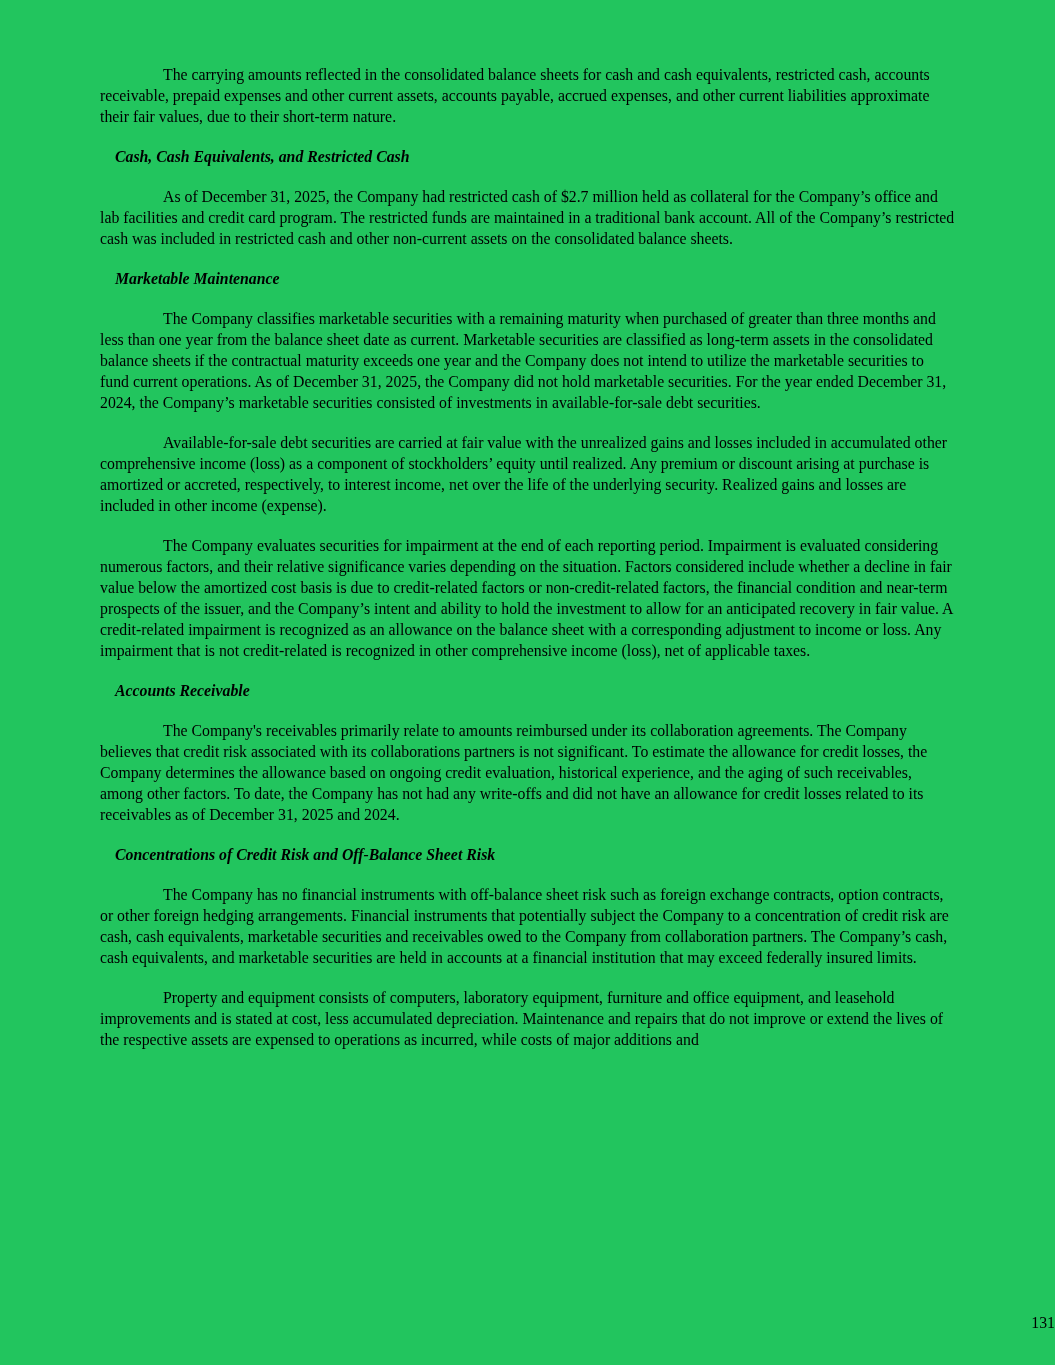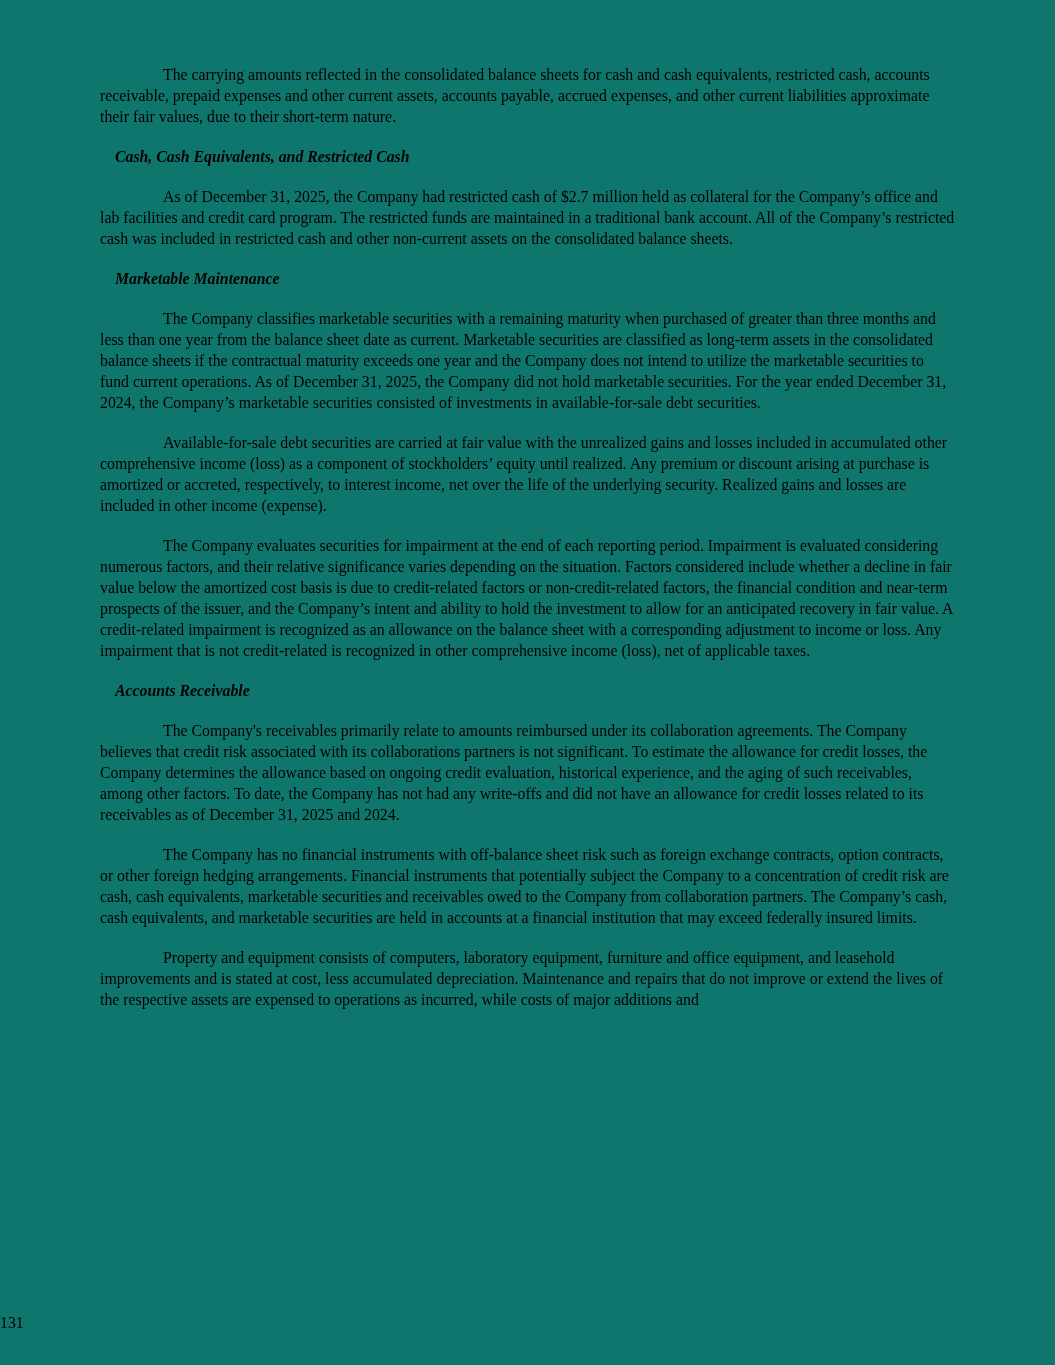--- a/index.html
+++ b/index.html
@@ -4,21 +4,21 @@
 <style>
   html, body {
     margin: 0;
     padding: 0;
     background: #ffffff;
   }
   .page {
     position: relative;
     width: 1055px;
     height: 1365px;
-    background: #0f766e;
+    background: #22c55e;
     color: #000000;
     font-family: "Liberation Serif", "DejaVu Serif", serif;
     font-size: 15.8px;
     line-height: 21px;
     box-sizing: border-box;
     padding: 64px 100px 0 100px;
     overflow: hidden;
   }
   .para {
     margin: 19px 0;
@@ -33,21 +33,21 @@
     font-weight: bold;
     font-style: italic;
     font-size: 15.8px;
     line-height: 21px;
   }
   .page-footer {
     position: absolute;
     top: 1312px;
     left: 0;
     width: 1055px;
-    text-align: left;
+    text-align: right;
   }
 </style>
 </head>
 <body>
 
 <div class="page">
 
   <p class="para">The carrying amounts reflected in the consolidated balance sheets for cash and cash equivalents, restricted cash, accounts receivable, prepaid expenses and other current assets, accounts payable, accrued expenses, and other current liabilities approximate their fair values, due to their short-term nature.</p>
 
   <h3 class="heading">Cash, Cash Equivalents, and Restricted Cash</h3>
@@ -60,20 +60,21 @@
   <p class="para">The Company classifies marketable securities with a remaining maturity when purchased of greater than three months and less than one year from the balance sheet date as current. Marketable securities are classified as long-term assets in the consolidated balance sheets if the contractual maturity exceeds one year and the Company does not intend to utilize the marketable securities to fund current operations. As of December 31, 2025, the Company did not hold marketable securities. For the year ended December 31, 2024, the Company’s marketable securities consisted of investments in available-for-sale debt securities.</p>
 
   <p class="para">Available-for-sale debt securities are carried at fair value with the unrealized gains and losses included in accumulated other comprehensive income (loss) as a component of stockholders’ equity until realized. Any premium or discount arising at purchase is amortized or accreted, respectively, to interest income, net over the life of the underlying security. Realized gains and losses are included in other income (expense).</p>
 
   <p class="para">The Company evaluates securities for impairment at the end of each reporting period. Impairment is evaluated considering numerous factors, and their relative significance varies depending on the situation. Factors considered include whether a decline in fair value below the amortized cost basis is due to credit-related factors or non-credit-related factors, the financial condition and near-term prospects of the issuer, and the Company’s intent and ability to hold the investment to allow for an anticipated recovery in fair value. A credit-related impairment is recognized as an allowance on the balance sheet with a corresponding adjustment to income or loss. Any impairment that is not credit-related is recognized in other comprehensive income (loss), net of applicable taxes.</p>
 
   <h3 class="heading">Accounts Receivable</h3>
 
   <p class="para">The Company's receivables primarily relate to amounts reimbursed under its collaboration agreements. The Company believes that credit risk associated with its collaborations partners is not significant. To estimate the allowance for credit losses, the Company determines the allowance based on ongoing credit evaluation, historical experience, and the aging of such receivables, among other factors. To date, the Company has not had any write-offs and did not have an allowance for credit losses related to its receivables as of December 31, 2025 and 2024.</p>
 
+  <h3 class="heading">Concentrations of Credit Risk and Off-Balance Sheet Risk</h3>
 
   <p class="para">The Company has no financial instruments with off-balance sheet risk such as foreign exchange contracts, option contracts, or other foreign hedging arrangements. Financial instruments that potentially subject the Company to a concentration of credit risk are cash, cash equivalents, marketable securities and receivables owed to the Company from collaboration partners. The Company’s cash, cash equivalents, and marketable securities are held in accounts at a financial institution that may exceed federally insured limits.</p>
 
 
   <p class="para">Property and equipment consists of computers, laboratory equipment, furniture and office equipment, and leasehold improvements and is stated at cost, less accumulated depreciation. Maintenance and repairs that do not improve or extend the lives of the respective assets are expensed to operations as incurred, while costs of major additions and</p>
 
   <div class="page-footer">
     <span>131</span>
   </div>
 

